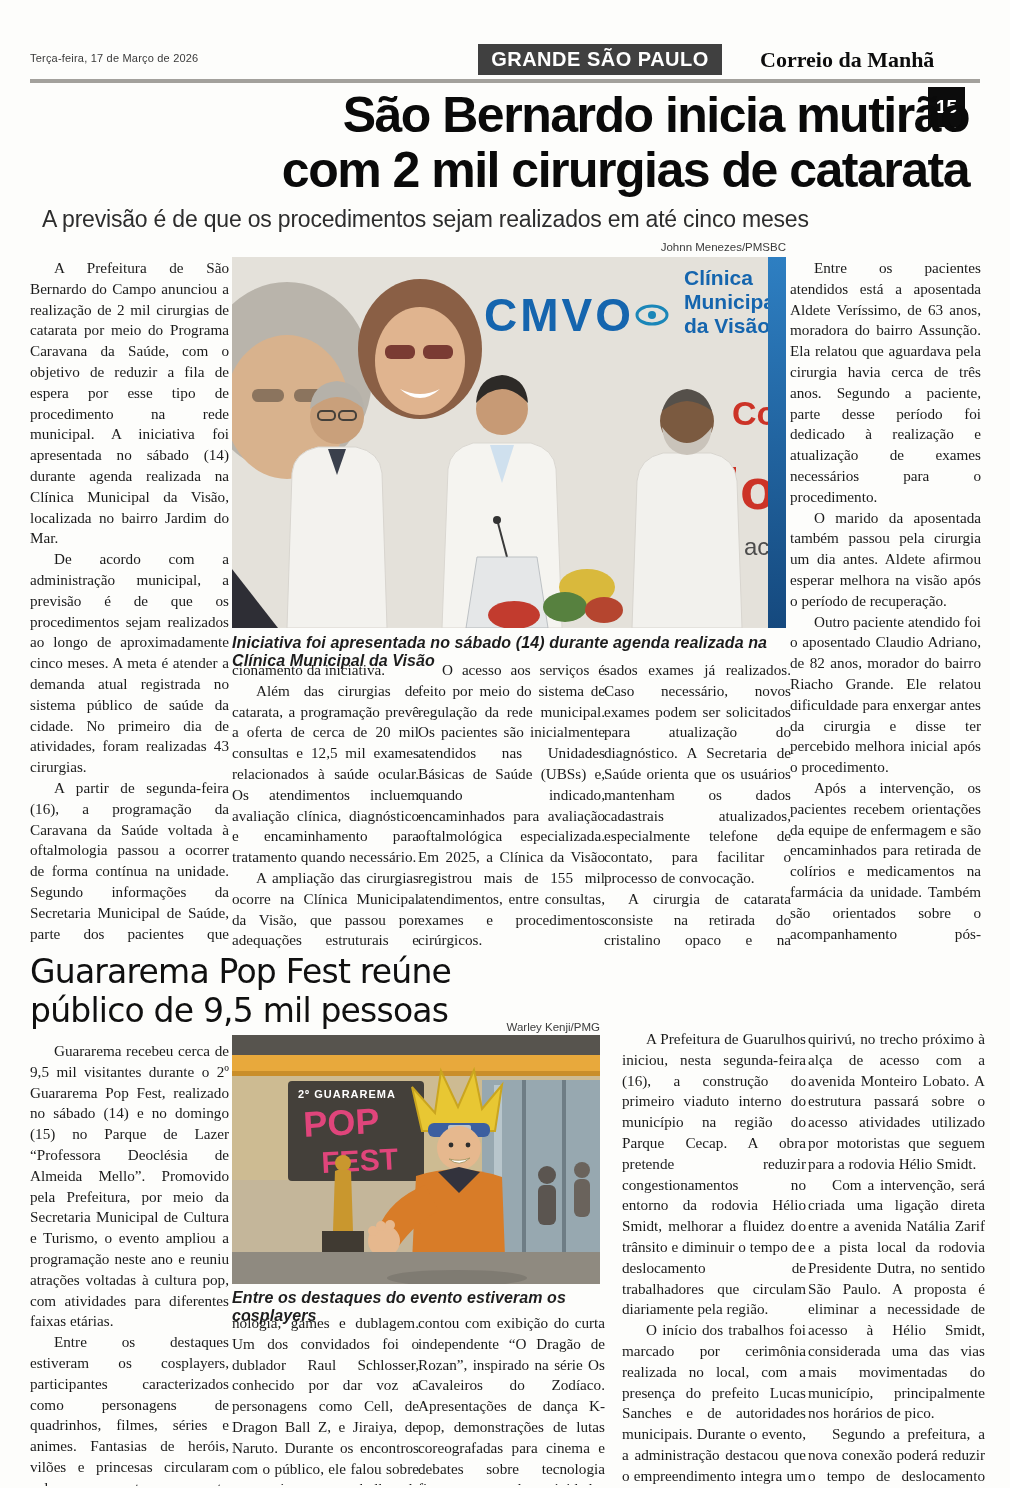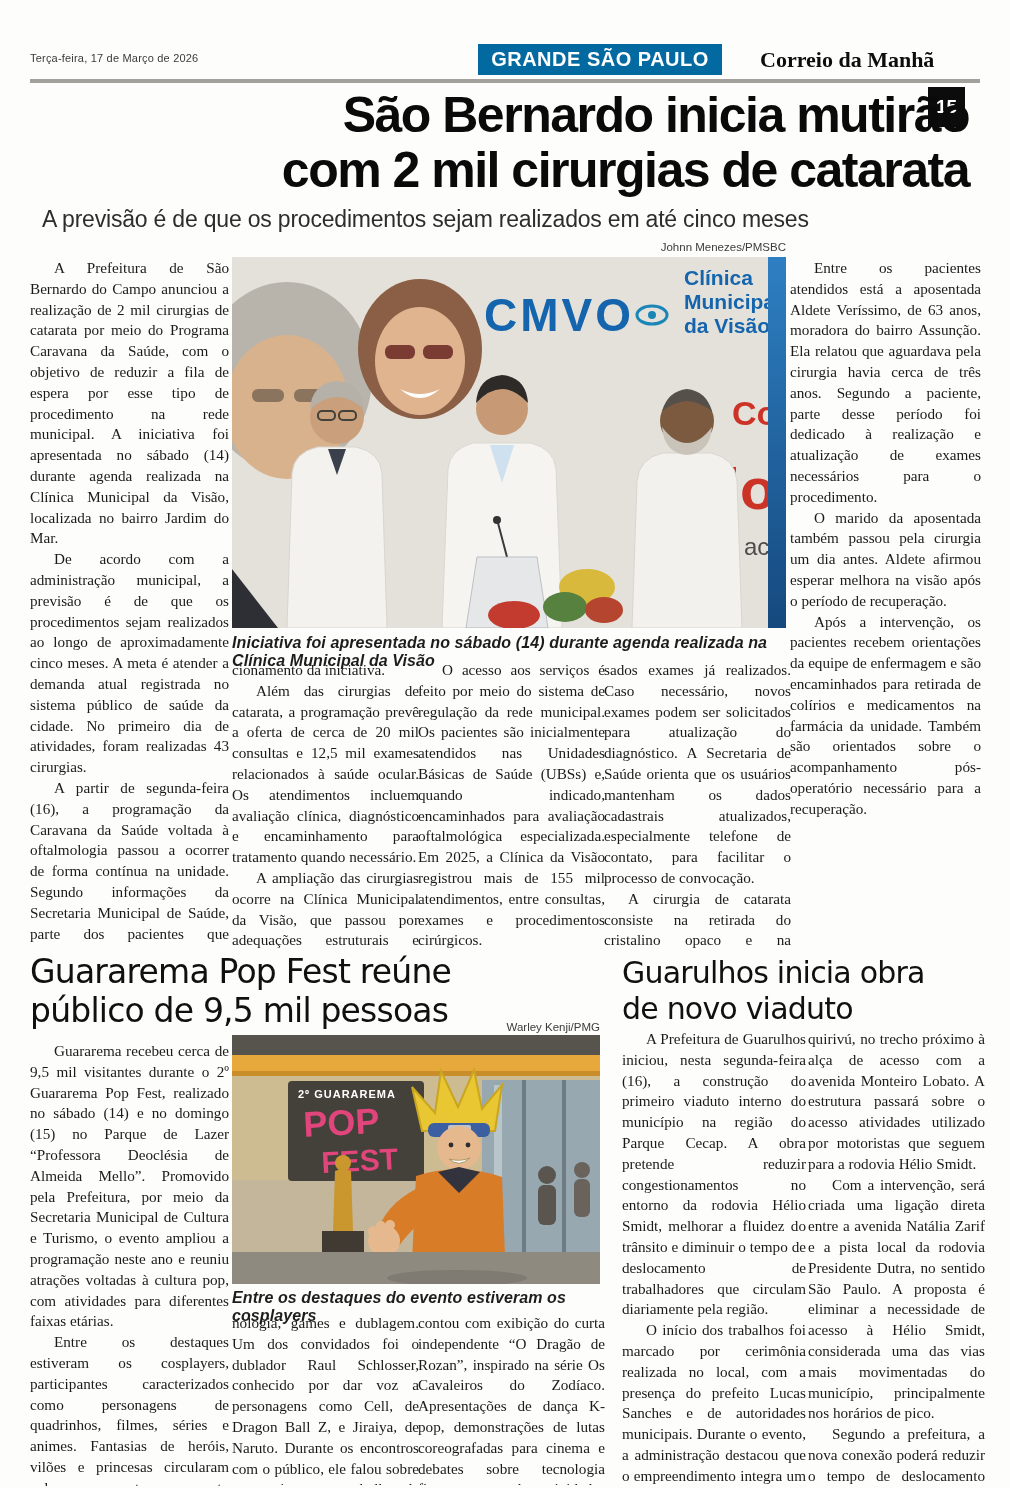--- a/index.html
+++ b/index.html
@@ -5,21 +5,21 @@
   * { margin:0; padding:0; box-sizing:border-box; }
   html,body { background:#d9d9d9; }
   .page {
     position:relative; width:1010px; height:1488px; margin:0 auto;
     background:#fdfdfb; overflow:hidden; color:#141414;
     font-family:"Liberation Sans", sans-serif;
   }
   .abs { position:absolute; }
   .date { font-size:11px; color:#3a3a3a; letter-spacing:.2px; }
   .badge {
-    background:#0369a1; color:#fff; font-weight:bold; font-size:20px;
+    background:#404040; color:#fff; font-weight:bold; font-size:20px;
     letter-spacing:.5px; display:flex; align-items:center; justify-content:center;
   }
   .masthead { font-family:"Liberation Serif", serif; font-weight:bold; font-size:22px; color:#0d0d0d; white-space:nowrap; }
   .pagenum {
     background:#0c0c0c; color:#fff; font-weight:bold; font-size:19px;
     display:flex; align-items:center; justify-content:center;
   }
   .rule { background:#a3a19c; height:4px; }
   .headline {
     font-weight:bold; font-size:50px; line-height:1.09; letter-spacing:-1.5px;
@@ -150,20 +150,21 @@
   <div class="abs bodycol" style="left:418px; top:660px; width:187px; height:288px;">
       <p>O acesso aos serviços é feito por meio do sistema de regulação da rede municipal. Os pacientes são inicialmente atendidos nas Unidades Básicas de Saúde (UBSs) e, quando indicado, encaminhados para avaliação oftalmológica especializada. Em 2025, a Clínica da Visão registrou mais de 155 mil atendimentos, entre consultas, exames e procedimentos cirúrgicos.</p>
     </div>
   <div class="abs bodycol" style="left:604px; top:660px; width:187px; height:288px;">
       <p class="cont">sados exames já realizados. Caso necessário, novos exames podem ser solicitados para atualização do diagnóstico. A Secretaria de Saúde orienta que os usuários mantenham os dados cadastrais atualizados, especialmente telefone de contato, para facilitar o processo de convocação.</p>
       <p>A cirurgia de catarata consiste na retirada do cristalino opaco e na implantação de uma lente intraocular. O procedimento costuma ser rápido e é indicado para restaurar a visão comprometida pela doença, que provoca perda</p>
     </div>
   <div class="abs bodycol" style="left:790px; top:258px; width:191px; height:690px;">
       <p>Entre os pacientes atendidos está a aposentada Aldete Veríssimo, de 63 anos, moradora do bairro Assunção. Ela relatou que aguardava pela cirurgia havia cerca de três anos. Segundo a paciente, parte desse período foi dedicado à realização e atualização de exames necessários para o procedimento.</p>
       <p>O marido da aposentada também passou pela cirurgia um dia antes. Aldete afirmou esperar melhora na visão após o período de recuperação.</p>
+      <p>Outro paciente atendido foi o aposentado Claudio Adriano, de 82 anos, morador do bairro Riacho Grande. Ele relatou dificuldade para enxergar antes da cirurgia e disse ter percebido melhora inicial após o procedimento.</p>
       <p>Após a intervenção, os pacientes recebem orientações da equipe de enfermagem e são encaminhados para retirada de colírios e medicamentos na farmácia da unidade. Também são orientados sobre o acompanhamento pós-operatório necessário para a recuperação.</p>
     </div>
 
   <div class="abs subheadline g1" style="left:30px; top:953px; width:575px;">Guararema Pop Fest reúne
 público de 9,5 mil pessoas</div>
   <div class="abs credit" style="left:232px; top:1021px; width:368px;">Warley Kenji/PMG</div>
 
   <div class="abs photo" style="left:232px; top:1035px; width:368px; height:249px;">
     <svg viewBox="0 0 368 249" width="368" height="249">
       <rect width="368" height="249" fill="#c4b69a"></rect>
@@ -221,22 +222,20 @@
       <p>Guararema recebeu cerca de 9,5 mil visitantes durante o 2º Guararema Pop Fest, realizado no sábado (14) e no domingo (15) no Parque de Lazer “Professora Deoclésia de Almeida Mello”. Promovido pela Prefeitura, por meio da Secretaria Municipal de Cultura e Turismo, o evento ampliou a programação neste ano e reuniu atrações voltadas à cultura pop, com atividades para diferentes faixas etárias.</p>
       <p>Entre os destaques estiveram os cosplayers, participantes caracterizados como personagens de quadrinhos, filmes, séries e animes. Fantasias de heróis, vilões e princesas circularam pelo parque e se tornaram ponto frequente para fotos do público. Personagens de animações japonesas também apareceram em grande número entre os participantes do evento.</p>
     </div>
   <div class="abs bodycol" style="left:232px; top:1313px; width:187px; height:172px;">
       <p class="cont">nologia, games e dublagem. Um dos convidados foi o dublador Raul Schlosser, conhecido por dar voz a personagens como Cell, de Dragon Ball Z, e Jiraiya, de Naruto. Durante os encontros com o público, ele falou sobre a carreira e o trabalho de dublagem. O festival também</p>
     </div>
   <div class="abs bodycol" style="left:418px; top:1313px; width:187px; height:172px;">
       <p class="cont">contou com exibição do curta independente “O Dragão de Rozan”, inspirado na série Os Cavaleiros do Zodíaco. Apresentações de dança K-pop, demonstrações de lutas coreografadas para cinema e debates sobre tecnologia fizeram parte das atividades no palco.</p>
     </div>
 
-  <div class="abs subheadline g2" style="left:622px; top:955px; width:365px;">Guarulhos inicia obra
-de novo viaduto</div>
   <div class="abs bodycol" style="left:622px; top:1029px; width:184px; height:456px;">
       <p>A Prefeitura de Guarulhos iniciou, nesta segunda-feira (16), a construção do primeiro viaduto interno do município na região do Parque Cecap. A obra pretende reduzir congestionamentos no entorno da rodovia Hélio Smidt, melhorar a fluidez do trânsito e diminuir o tempo de deslocamento de trabalhadores que circulam diariamente pela região.</p>
       <p>O início dos trabalhos foi marcado por cerimônia realizada no local, com a presença do prefeito Lucas Sanches e de autoridades municipais. Durante o evento, a administração destacou que o empreendimento integra um conjunto de investimentos voltados à melhoria da mobilidade urbana e da conexão viária da cidade.</p>
     </div>
   <div class="abs bodycol" style="left:808px; top:1029px; width:177px; height:456px;">
       <p class="cont">quirivú, no trecho próximo à alça de acesso com a avenida Monteiro Lobato. A estrutura passará sobre o acesso atividades utilizado por motoristas que seguem para a rodovia Hélio Smidt.</p>
       <p>Com a intervenção, será criada uma ligação direta entre a avenida Natália Zarif e a pista local da rodovia Presidente Dutra, no sentido São Paulo. A proposta é eliminar a necessidade de acesso à Hélio Smidt, considerada uma das vias mais movimentadas do município, principalmente nos horários de pico.</p>
       <p>Segundo a prefeitura, a nova conexão poderá reduzir o tempo de deslocamento em até 15 minutos. A avenida Natália Zarif é considerada um dos principais eixos de mobilidade da cidade, concentrando grande volume diário de veículos em direção à capital paulista e a outras regiões de Guarulhos.</p>
     </div>
 

